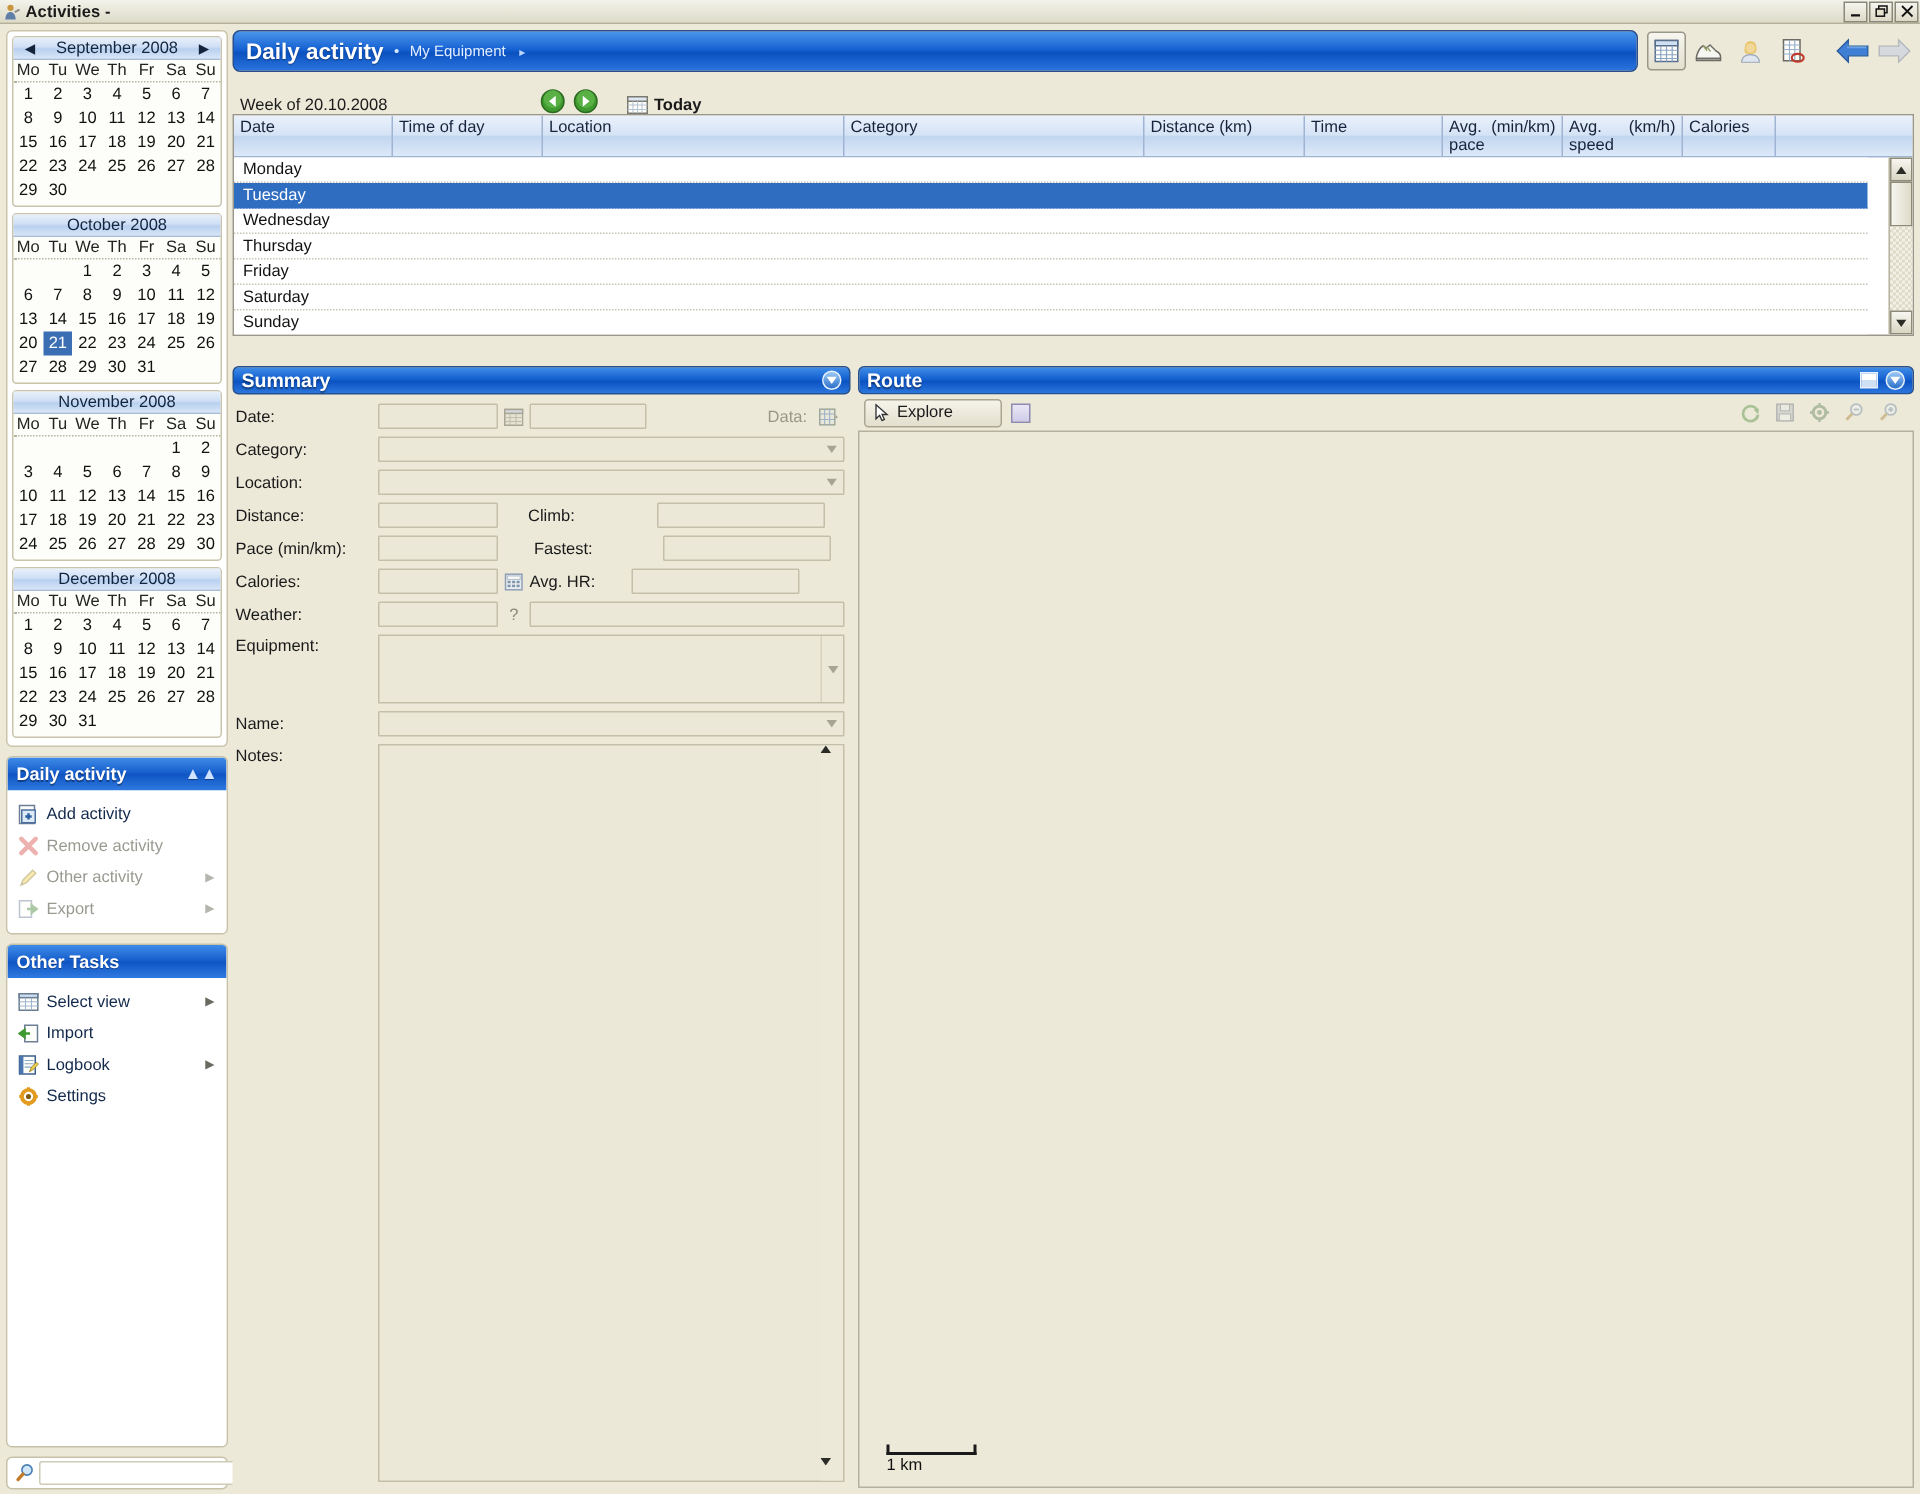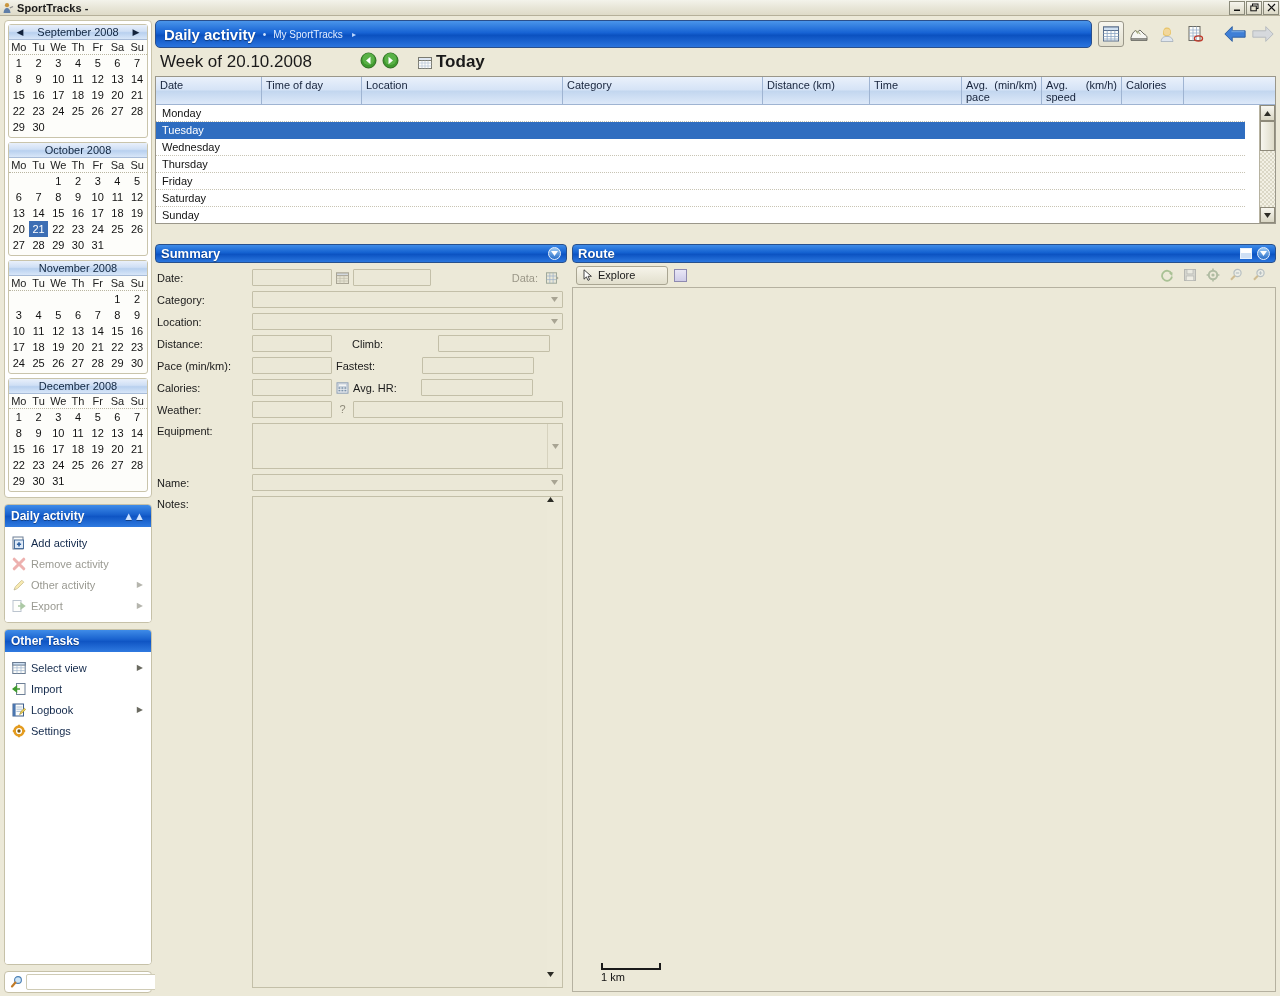--- a/index.html
+++ b/index.html
@@ -171,22 +171,22 @@
   }
   .tbtn.active {
     border: 1px solid #9a978a;
     background: linear-gradient(to bottom,#f7f6ef,#e3e0cf);
   }
   .tbtn.gap { margin-left: 12px; }
 
   
   #weeknav {
     height: 24px; flex: none;
-    display: flex; align-items: flex-start;
-    font-size: 17px; color: #1a1a1a;
+    display: flex; align-items: flex-end;
+    font-size: 11px; color: #1a1a1a;
     padding-left: 5px;
   }
   #weeknav .wk-label { width: 200px; }
   #weeknav .navbtn { width: 17px; height: 17px; margin-right: 5px; }
   #weeknav .today { display: flex; align-items: center; margin-left: 14px; gap: 4px; font-weight: bold; }
 
   
   #grid {
     flex: none; height: 148px;
     border: 1px solid #9a978a;
@@ -337,21 +337,21 @@
   }
   #route-toolbar .rt-right { margin-left: auto; display: flex; align-items: center; gap: 8px; padding-right: 6px;}
   .rt-icon { width: 15px; height: 15px; display: flex; align-items: center; justify-content: center; opacity: .42; }
   #map-area {
     flex: 1; min-height: 0;
     border: 1px solid #b5b1a0;
     background: #ece9d8;
     position: relative;
   }
   #scalebar {
-    position: absolute; left: 28px; bottom: 8px;
+    position: absolute; left: 18px; bottom: 8px;
     width: 60px;
   }
   #scalebar .bar {
     height: 7px;
     border-left: 2px solid #1a1a1a;
     border-right: 2px solid #1a1a1a;
     border-bottom: 2px solid #1a1a1a;
   }
   #scalebar .lbl { font-size: 11px; color: #111; margin-top: 1px; }
 
@@ -361,21 +361,21 @@
 <body>
 
 <div id="titlebar">
   <span class="tb-icon">
     <svg width="12" height="12" viewBox="0 0 12 12">
       <circle cx="5" cy="3.2" r="2.1" fill="#c9963f"></circle>
       <path d="M1.5 11 C1.8 7.4 3.2 6 5 6 C6.8 6 8.2 7.4 8.5 11 Z" fill="#5f7ea8"></path>
       <path d="M7.5 5.5 l3.2 -1.6 .6 1.1 -3.2 1.6z" fill="#8a8a8a"></path>
     </svg>
   </span>
-  <span class="tb-title">SportTracks -</span>
+  <span class="tb-title">Activities -</span>
   <span class="tb-buttons">
     <span class="tb-btn">
       <svg width="8" height="8" viewBox="0 0 8 8">
           <rect x="1" y="5.5" width="6" height="1.5" fill="#111"></rect>
         </svg>
     </span>
     <span class="tb-btn">
       <svg width="9" height="9" viewBox="0 0 9 9">
           <rect x="2.5" y="1" width="5.5" height="4.5" fill="none" stroke="#111"></rect>
           <rect x="0.8" y="3" width="5.5" height="4.8" fill="#e4e1cf" stroke="#111"></rect>
@@ -707,21 +707,21 @@
     </div>
   </div>
 
   <div id="main">
 
     <div id="topbar-wrap">
       <div id="banner-col">
         <div id="banner">
           <span class="b-title">Daily activity</span>
           <span class="b-dot">•</span>
-          <span class="b-crumb">My SportTracks</span>
+          <span class="b-crumb">My Equipment</span>
           <span class="b-arrow">▸</span>
         </div>
       </div>
       <div id="toolbar">
         <span class="tbtn active">
           <svg width="18" height="18" viewBox="0 0 18 18">
             <rect x="1.5" y="2" width="15" height="14" fill="#fdfdfa" stroke="#5a6f8c"></rect>
             <rect x="1.5" y="2" width="15" height="3.5" fill="#cfe0f2" stroke="#5a6f8c"></rect>
             <g stroke="#8aa4c4" stroke-width="0.8">
               <path d="M1.5 8.5h15M1.5 11.5h15M1.5 14h15M5.2 5.5v10.5M9 5.5v10.5M12.8 5.5v10.5"></path>
@@ -923,21 +923,21 @@
             <span class="flabel">Distance:</span>
             <span class="fld w1"></span>
             <span class="flabel" style="width:86px;margin-left:20px;">Climb:</span>
             <span class="fld" style="width:112px;"></span>
           </div>
 
 
           <div class="frow">
             <span class="flabel">Pace (min/km):</span>
             <span class="fld w1"></span>
-            <span class="flabel" style="width:86px;margin-left:4px;">Fastest:</span>
+            <span class="flabel" style="width:86px;margin-left:24px;">Fastest:</span>
             <span class="fld" style="width:112px;"></span>
           </div>
 
           <div class="frow">
             <span class="flabel">Calories:</span>
             <span class="fld w1"></span>
             <span class="minibtn">
               <svg width="13" height="12" viewBox="0 0 13 12">
                 <rect x="1" y="0.8" width="11" height="10.4" fill="#e9ecef" stroke="#8fa0b5"></rect>
                 <rect x="2.2" y="2" width="8.6" height="2.2" fill="#fdfdfa" stroke="#a8b6c7" stroke-width="0.6"></rect>

